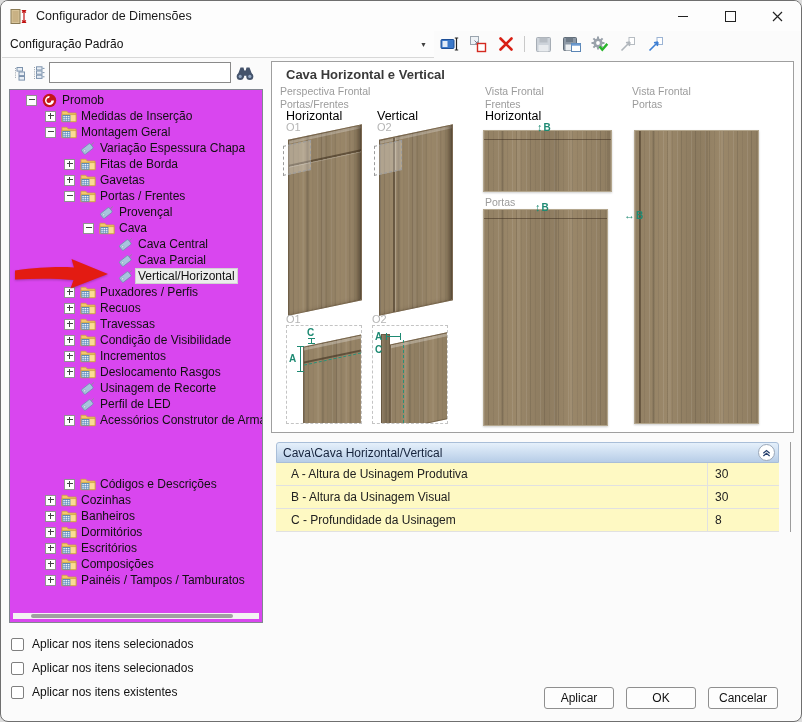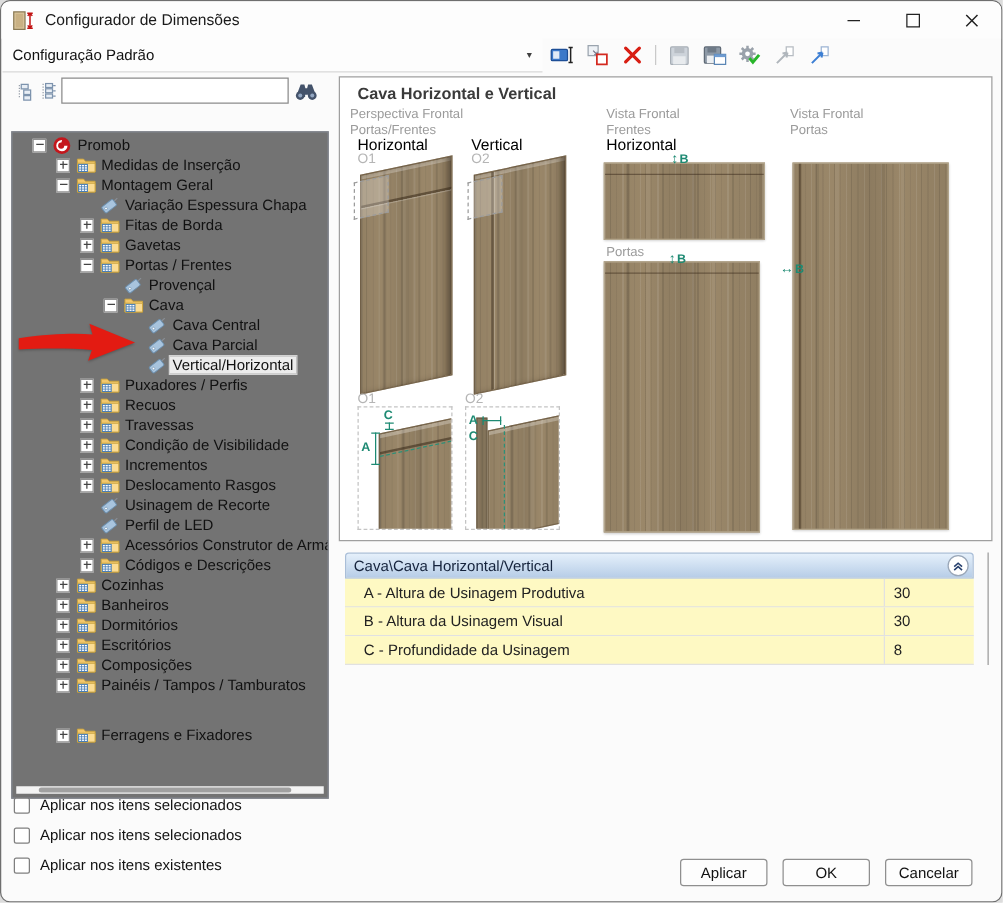--- a/index.html
+++ b/index.html
@@ -19,21 +19,21 @@
   .combo-arrow{margin-left:auto;margin-right:7px;font-size:7px;color:#404040;}
   .toolbar{position:absolute;left:437px;top:30px;height:26px;display:flex;align-items:center;gap:5px;}
   .tbtn{width:23px;height:21px;display:flex;align-items:center;justify-content:center;}
   .tsep{width:1px;height:16px;background:#c9c9c9;margin:0 2px;}
   
   .searchrow{position:absolute;left:8px;top:60px;width:254px;height:26px;}
   .mini-tbtn{position:absolute;top:3px;width:18px;height:18px;display:flex;align-items:center;justify-content:center;}
   .search-input{position:absolute;left:40px;top:1px;width:172px;height:19px;border:1px solid #8a8a8a;background:#fff;
          font-size:12px;padding:0 4px;box-sizing:content-box;}
   .binoc{position:absolute;left:224px;top:2px;width:24px;height:20px;display:flex;align-items:center;justify-content:center;}
-  .treebox{position:absolute;left:8px;top:104px;width:254px;height:534px;border:1px solid #828790;background:#737373;
+  .treebox{position:absolute;left:8px;top:88px;width:254px;height:534px;border:1px solid #828790;background:#d946ef;
          box-sizing:border-box;overflow:hidden;}
   .treecontent{position:absolute;left:0;top:2px;right:0;bottom:12px;overflow:hidden;}
   .tree-row{height:16px;display:flex;align-items:center;font-size:12px;color:#111;white-space:nowrap;}
   .exp{position:relative;width:9px;height:9px;border:1px solid #919191;background:#fff;margin-right:5px;flex:none;box-sizing:content-box;}
   .exp::before{content:"";position:absolute;left:1.5px;right:1.5px;top:3.5px;height:1px;background:#444;}
   .exp-plus::after{content:"";position:absolute;top:1.5px;bottom:1.5px;left:3.5px;width:1px;background:#444;}
   .exp-spacer{width:16px;flex:none;}
   .ticon{width:18px;flex:none;display:inline-flex;align-items:center;}
   .tlabel{padding:0 2px;}
   .tlabel.sel{background:#ececec;outline:1px solid #d2d2d2;}
@@ -462,21 +462,21 @@
           <span class="ticon">
             <svg width="16" height="14" viewBox="0 0 17 14">
               <path d="M1 3.5 V2 h5.2 l1.6 1.8 H16 V13 H1z" fill="#f3c76b" stroke="#c9a23e" stroke-width=".8"></path>
               <path d="M1 5.5 h15 V13 H1z" fill="#fbdc94" stroke="#c9a23e" stroke-width=".8"></path>
               <rect x="2" y="6.5" width="7.5" height="6" fill="#fff" stroke="#4a7fb5" stroke-width=".9"></rect>
               <path d="M2 8.5h7.5M2 10.5h7.5M4.5 6.5v6M7 6.5v6" stroke="#4a7fb5" stroke-width=".7"></path>
             </svg>
           </span>
           <span class="tlabel">Acessórios Construtor de Armário</span>
         </div>
-        <div class="tree-row" style="padding-left: 54px;">
+        <div class="tree-row" style="padding-left: 54px; margin-top: 48px;">
           <span class="exp exp-plus"></span>
           <span class="ticon">
             <svg width="16" height="14" viewBox="0 0 17 14">
               <path d="M1 3.5 V2 h5.2 l1.6 1.8 H16 V13 H1z" fill="#f3c76b" stroke="#c9a23e" stroke-width=".8"></path>
               <path d="M1 5.5 h15 V13 H1z" fill="#fbdc94" stroke="#c9a23e" stroke-width=".8"></path>
               <rect x="2" y="6.5" width="7.5" height="6" fill="#fff" stroke="#4a7fb5" stroke-width=".9"></rect>
               <path d="M2 8.5h7.5M2 10.5h7.5M4.5 6.5v6M7 6.5v6" stroke="#4a7fb5" stroke-width=".7"></path>
             </svg>
           </span>
           <span class="tlabel">Códigos e Descrições</span>

